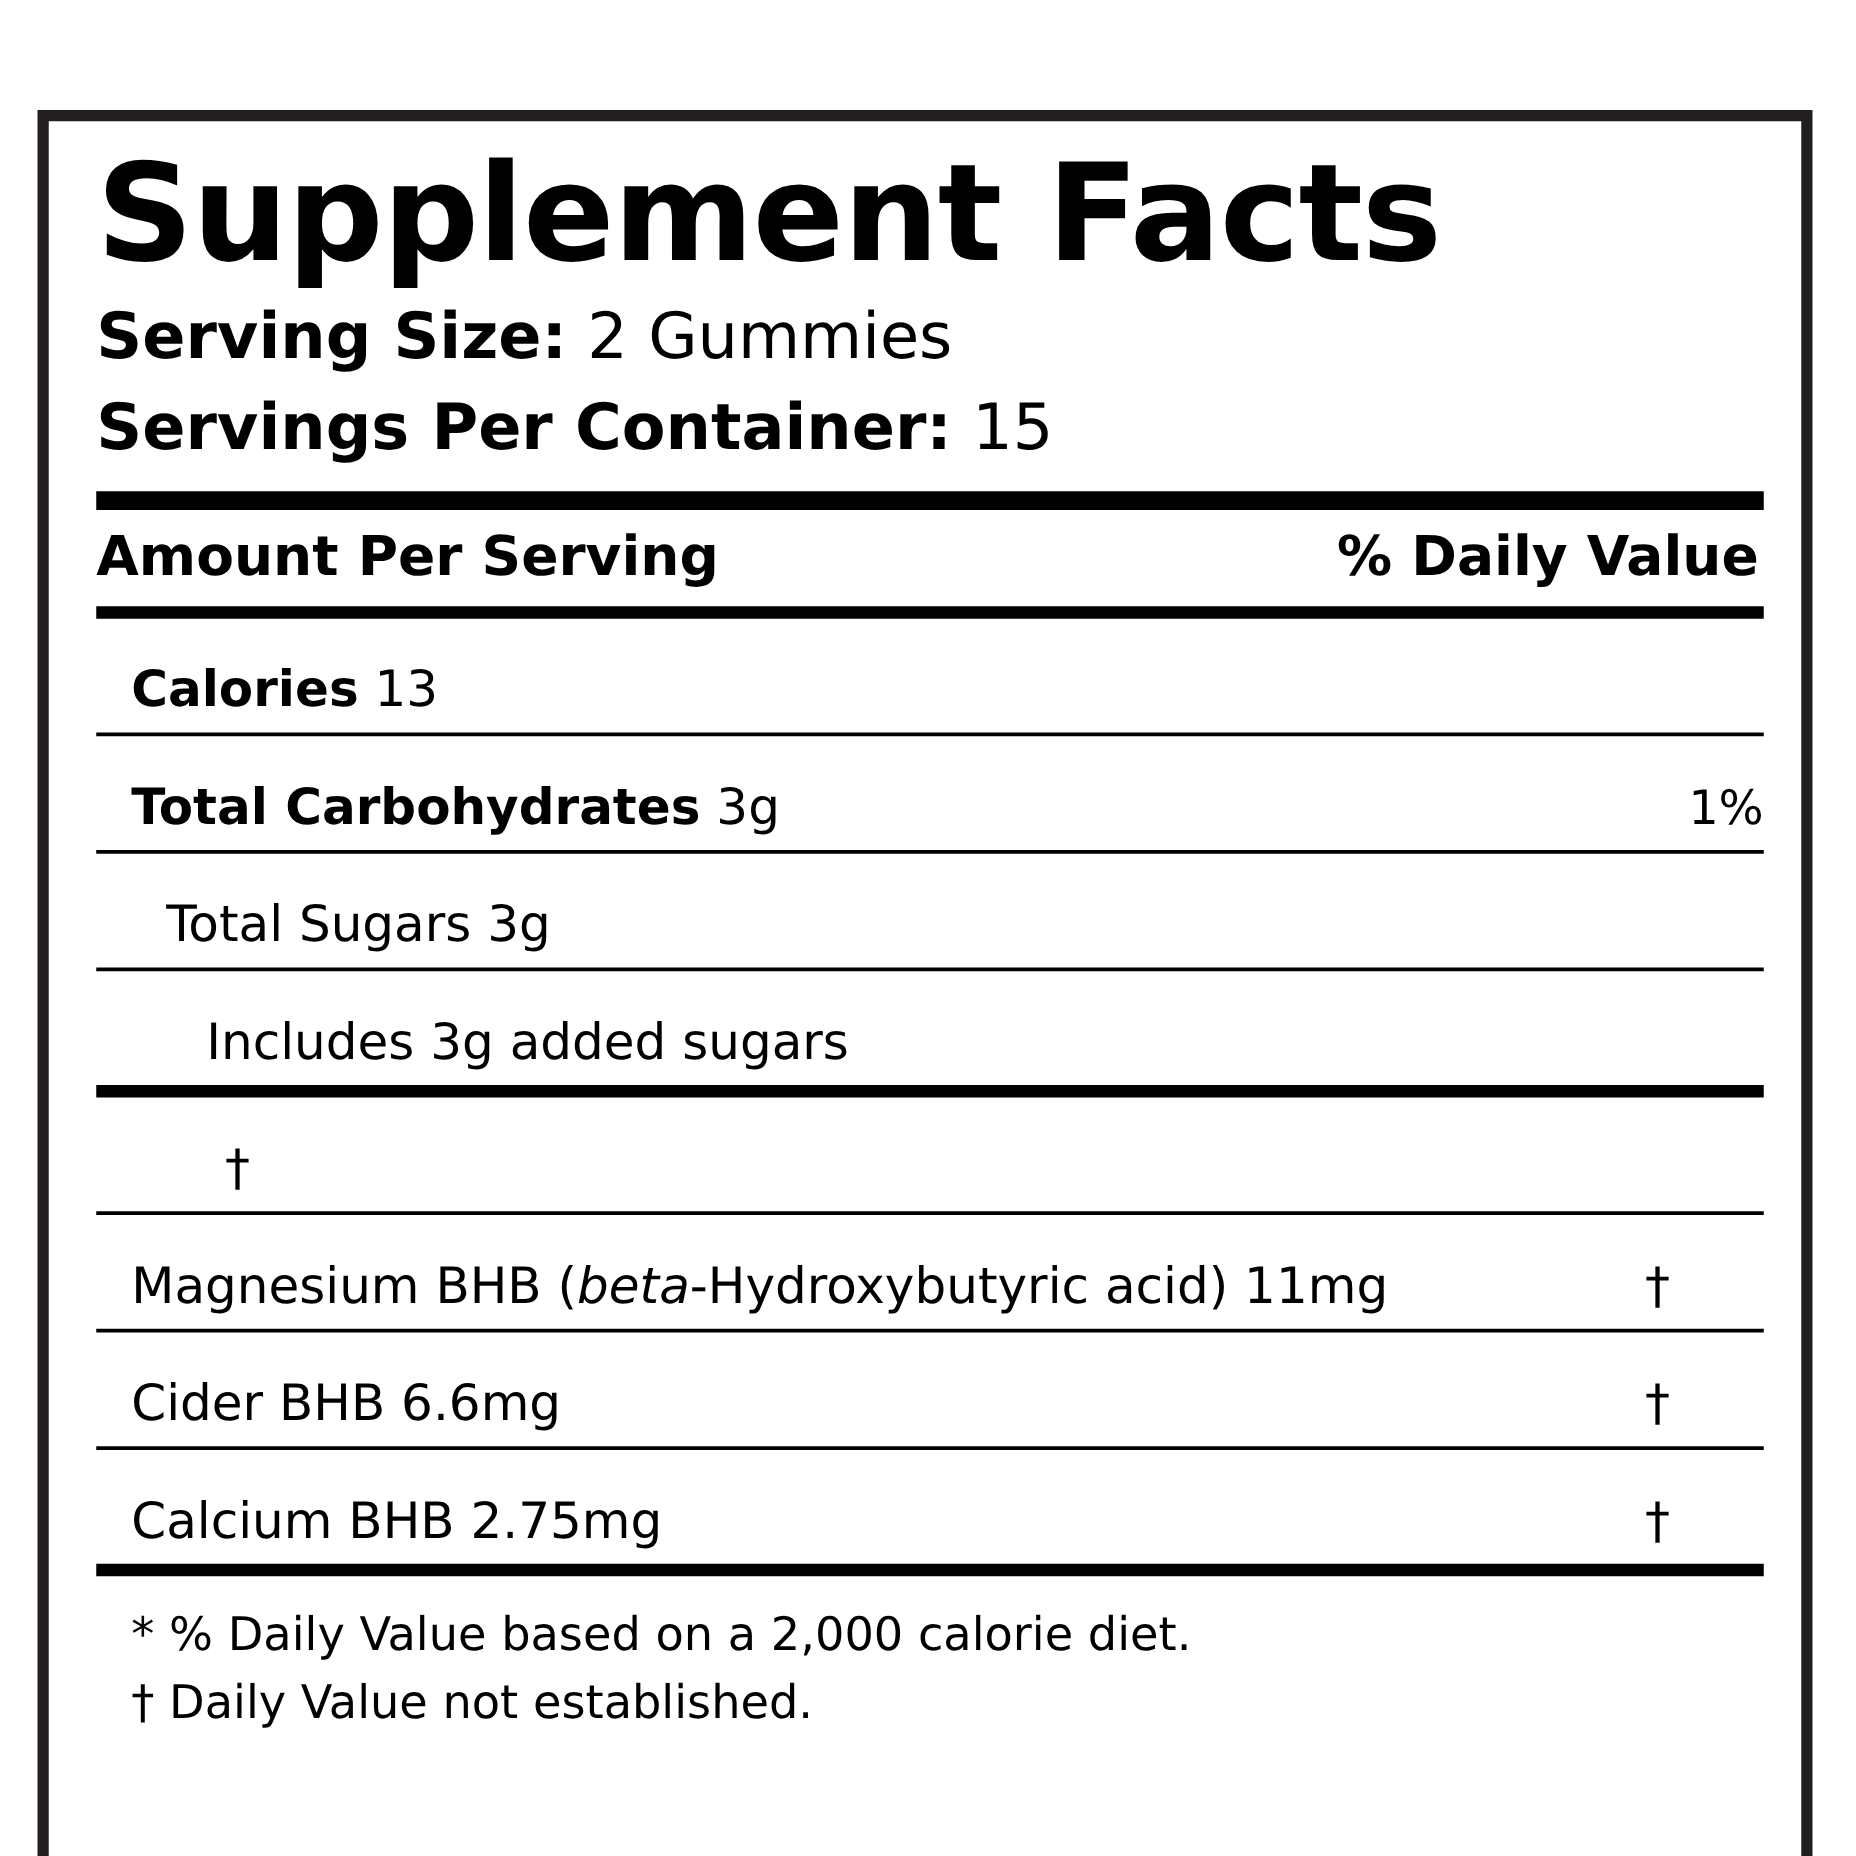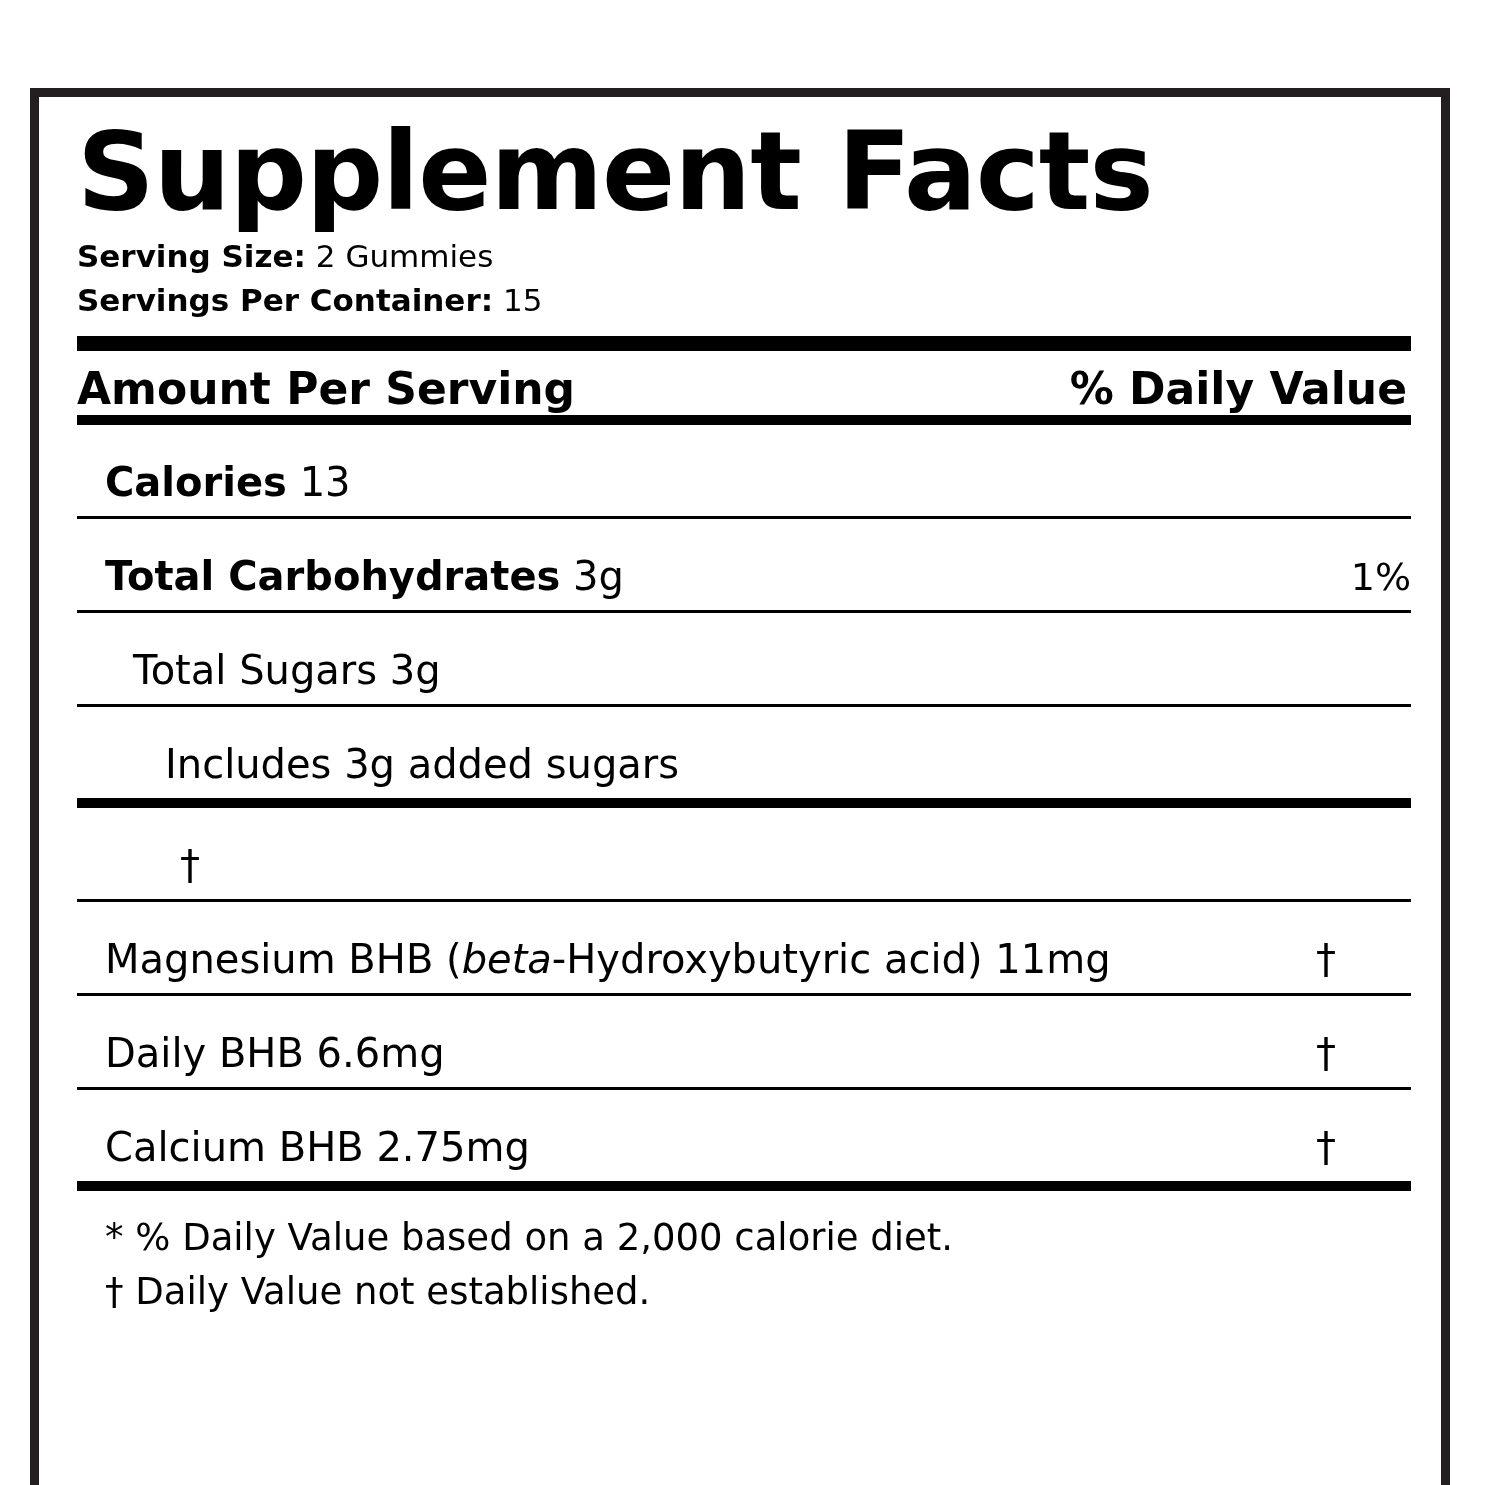--- a/index.html
+++ b/index.html
@@ -37,21 +37,21 @@
   .title {
     font-size: 108px;
     font-weight: 700;
     letter-spacing: -1px;
     line-height: 1.05;
     margin: 0 0 6px 0;
     white-space: nowrap;
   }
 
   .serving-line {
-    font-size: 31px;
+    font-size: 51px;
     line-height: 1.42;
     white-space: nowrap;
   }
   .serving-line b { font-weight: 700; }
 
   .rule-thick {
     height: 15px;
     background: #000;
     margin-top: 14px;
   }
@@ -75,21 +75,21 @@
   }
   .row .left { white-space: nowrap; }
   .row .right { white-space: nowrap; font-size: 38px; }
 
   .hdr-row {
     display: flex;
     align-items: baseline;
     justify-content: space-between;
     font-size: 44px;
     font-weight: 700;
-    padding: 12px 0 1px 0;
+    padding: 12px 0 14px 0;
   }
   .hdr-row .right { padding-right: 4px; }
   .indent-1 { padding-left: 28px; }
   .indent-2 { padding-left: 56px; }
   .indent-3 { padding-left: 88px; }
 
   .bold { font-weight: 700; }
   .ital { font-style: italic; }
 
   .dagger-col {
@@ -182,21 +182,21 @@
       <span class="ing-left">
         <span>Magnesium BHB (</span><span class="ital">beta</span><span>-Hydroxybutyric acid)</span> <span>11mg</span>
       </span>
       <span class="dagger-col">†</span>
     </div>
 
     <div class="rule-thin"></div>
 
     <div class="row indent-1">
       <span class="ing-left">
-        <span>Daily BHB</span>
+        <span>Cider BHB</span>
         <span>6.6mg</span>
       </span>
       <span class="dagger-col">†</span>
     </div>
 
     <div class="rule-thin"></div>
 
     <div class="row indent-1">
       <span class="ing-left">
         <span>Calcium BHB</span>

